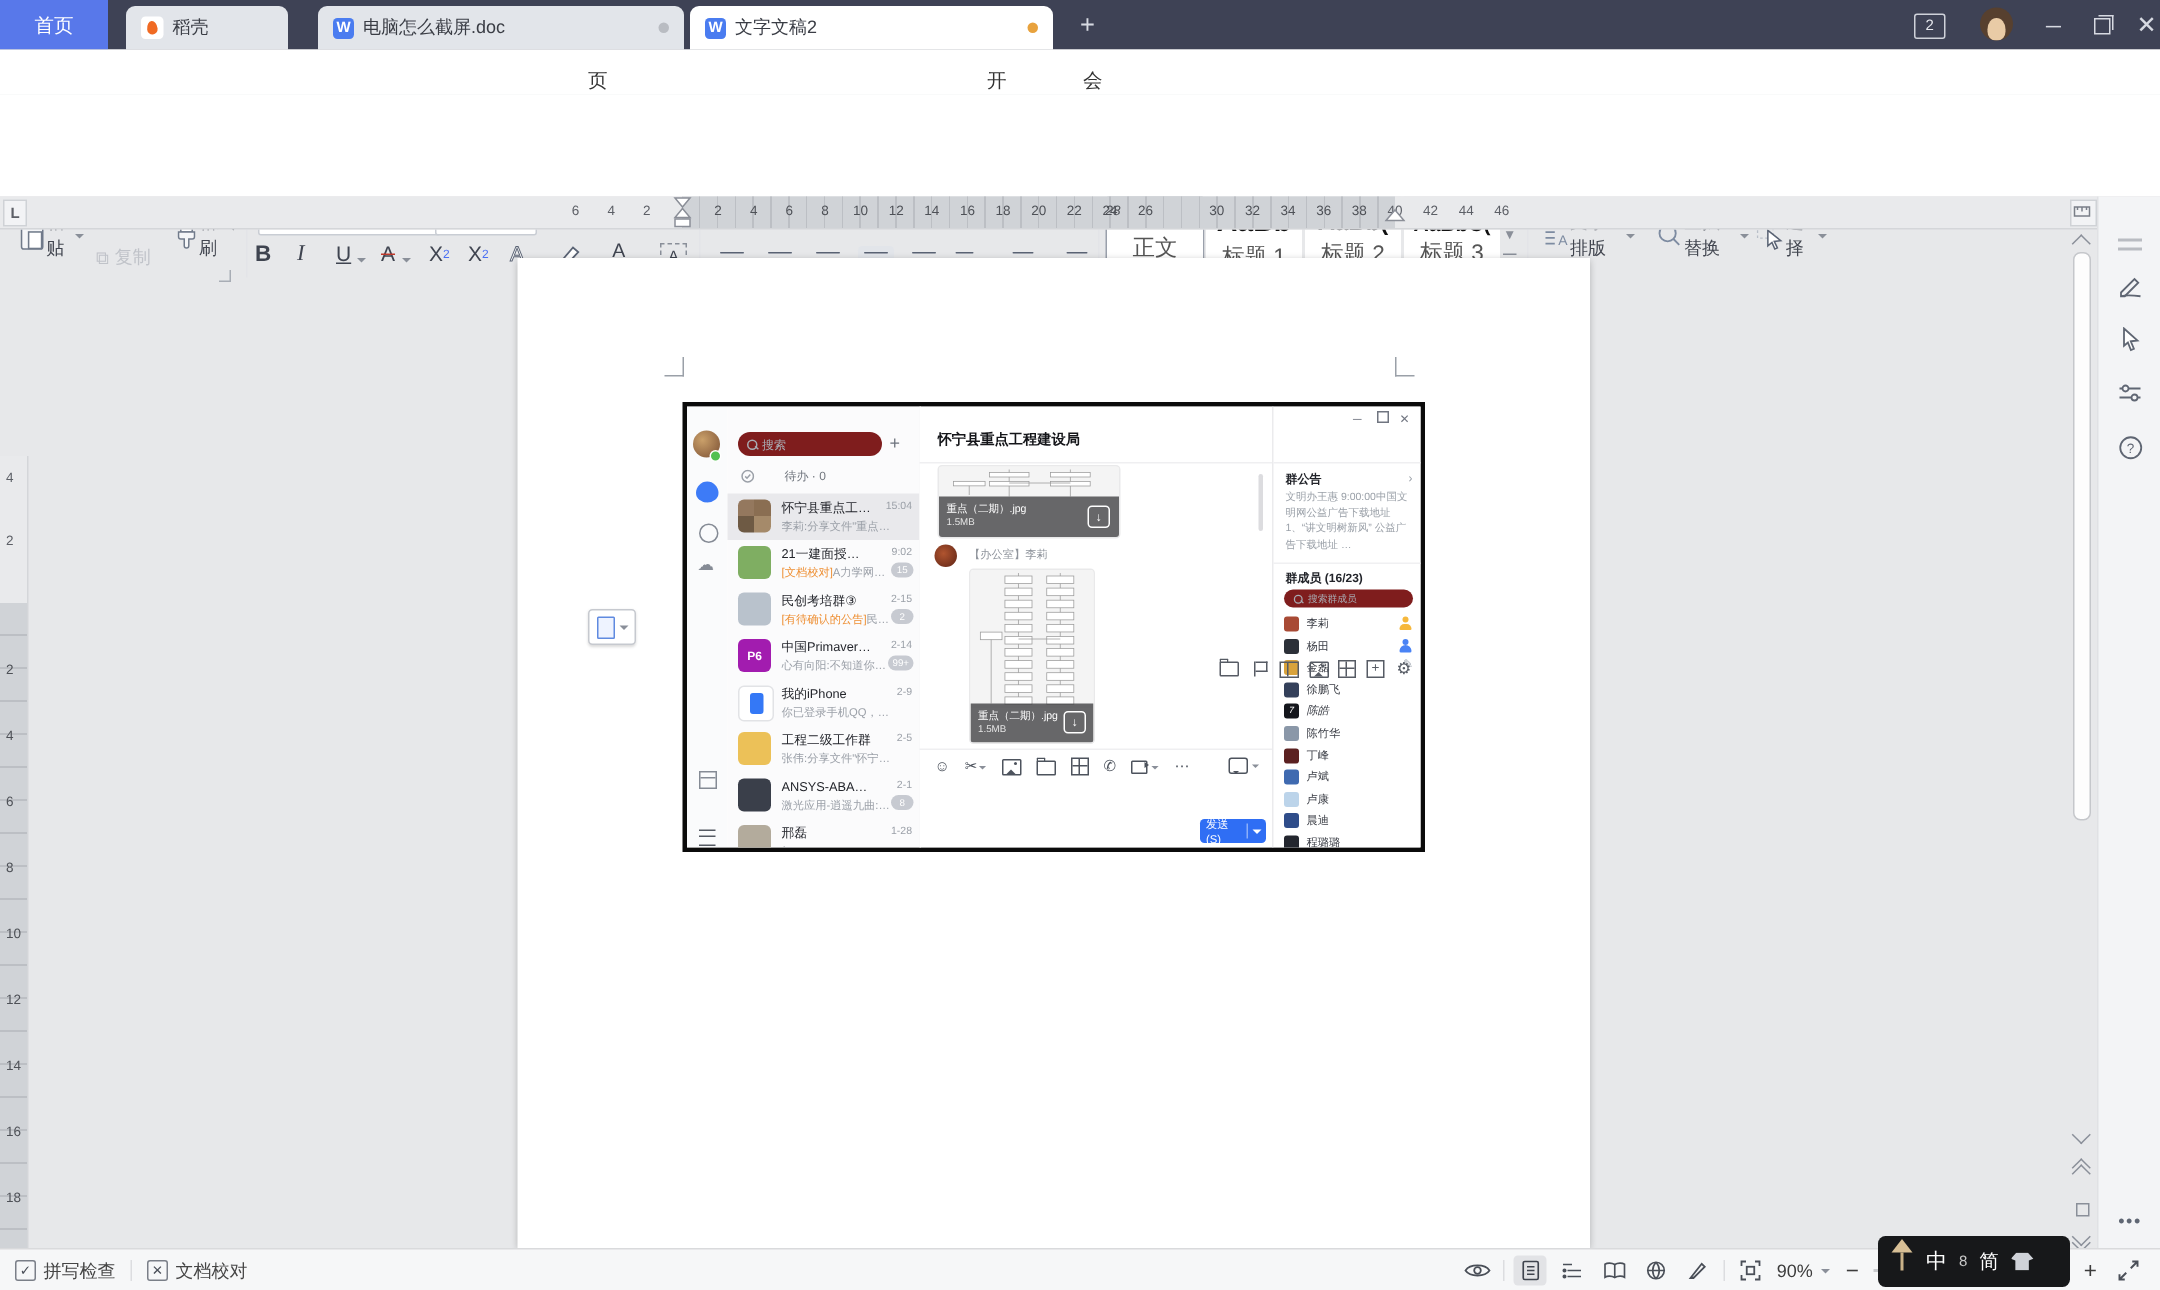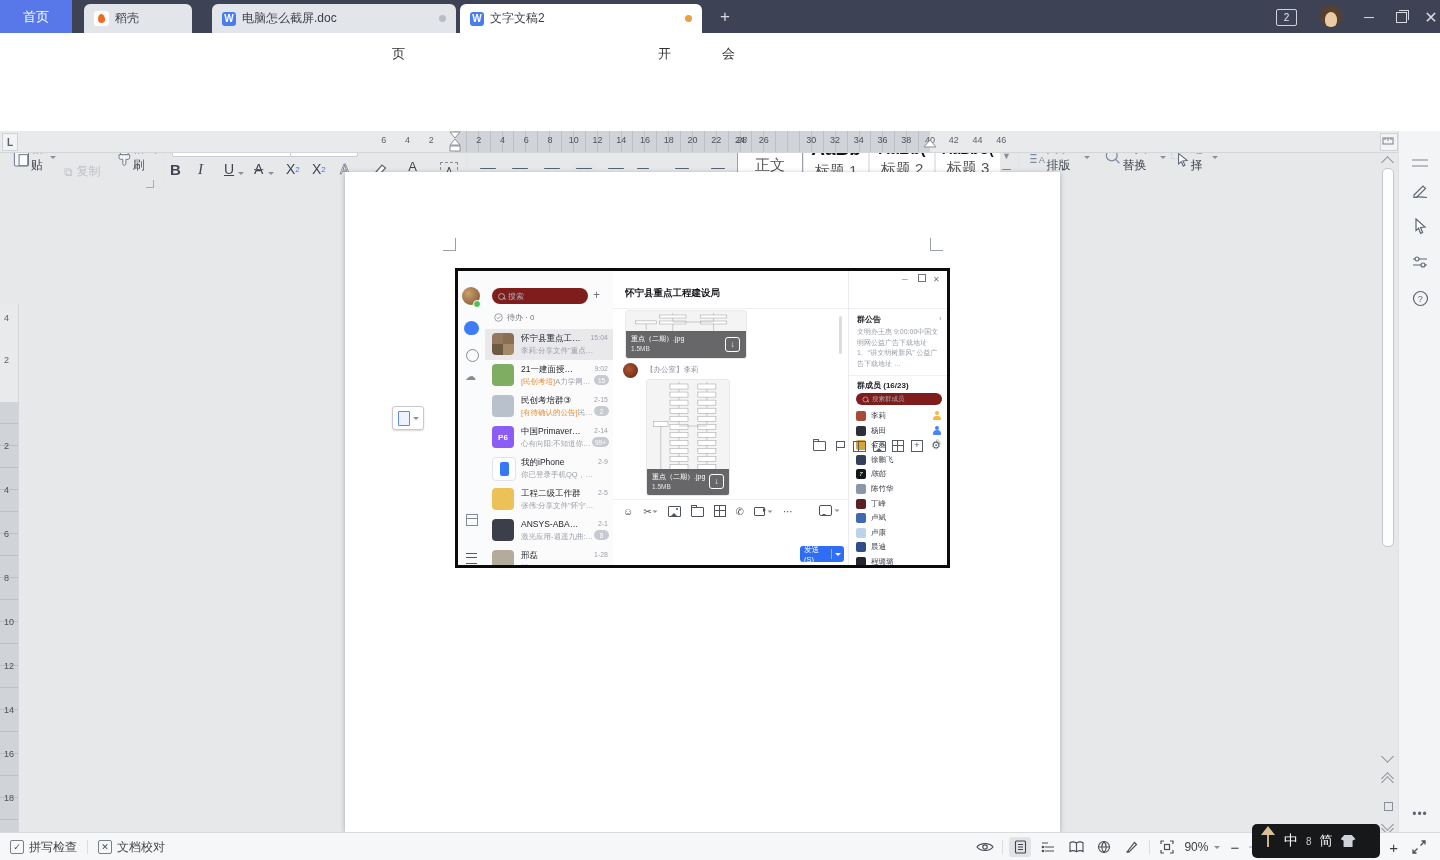--- a/index.html
+++ b/index.html
@@ -660,50 +660,50 @@
       <div class="a i-cube" style="left:8px;top:243px;color:#858b95"></div>
       <div class="a ham" style="left:8px;top:270px"></div>
     </div>
 
     <div class="a listpanel">
       <div class="a srch" style="left:7px;top:17px;width:84px;height:16px;font-size:8px">
         <span class="mag"></span>
         <span>搜索</span>
       </div>
       <div class="a" style="left:108px;top:17px;font-size:12px;color:#6d737d">+</div>
-      <div class="a" style="left:9px;top:41px;display:flex;align-items:center;gap:4px;font-size:8px;color:#70757d">
+      <div class="a" style="left:9px;top:41px;display:flex;align-items:center;gap:20px;font-size:8px;color:#70757d">
         <svg width="9" height="9" viewBox="0 0 9 9" fill="none" stroke="#9ba0a8">
             <circle cx="4.5" cy="4.5" r="3.8"></circle>
             <path d="M2.8 4.6 l1.2 1.2 2.2-2.4"></path>
           </svg>
         <span>待办 · 0</span>
       </div>
       <div class="a" id="chat-list" style="left:0;top:58px;width:128px;height:236px">
           <div class="chat-item sel" style="top: 0px;">
             <div class="c-av" style="background: conic-gradient(rgb(138, 110, 82) 25%, rgb(165, 138, 106) 0deg, rgb(165, 138, 106) 50%, rgb(110, 90, 68) 0deg, rgb(110, 90, 68) 75%, rgb(148, 120, 94) 0deg);"></div>
             <div class="c-title">怀宁县重点工程建设局</div>
             <div class="c-time">15:04</div>
             <div class="c-prev">李莉:分享文件"重点（城建工程…</div>
           </div>
           <div class="chat-item" style="top: 31px;">
             <div class="c-av" style="background: rgb(127, 174, 98);"></div>
             <div class="c-title">21一建面授押题群⑥</div>
             <div class="c-time">9:02</div>
-            <div class="c-prev"><span class="hl">[民创考培]</span>A力学网☑工企</div>
+            <div class="c-prev"><span class="hl">[文档校对]</span>A力学网☑工企</div>
             <div class="c-badge">15</div>
           </div>
           <div class="chat-item" style="top: 62px;">
             <div class="c-av" style="background: rgb(185, 194, 204);"></div>
             <div class="c-title">民创考培群③</div>
             <div class="c-time">2-15</div>
             <div class="c-prev"><span class="hl">[有待确认的公告]</span>民创考培…</div>
             <div class="c-badge">2</div>
           </div>
           <div class="chat-item" style="top: 93px;">
-            <div class="c-av" style="background: #8b5cf6;">P6</div>
+            <div class="c-av" style="background: #a21caf;">P6</div>
             <div class="c-title">中国Primavera用户组</div>
             <div class="c-time">2-14</div>
             <div class="c-prev">心有向阳:不知道你的…</div>
             <div class="c-badge">99+</div>
           </div>
           <div class="chat-item" style="top: 124px;">
             <div class="c-av" style="background: rgb(255, 255, 255); border: 1px solid rgb(226, 227, 230);">
               <span style="width: 9px; height: 14px; background: rgb(52, 120, 246); border-radius: 2px;"></span>
             </div>
             <div class="c-title">我的iPhone</div>

